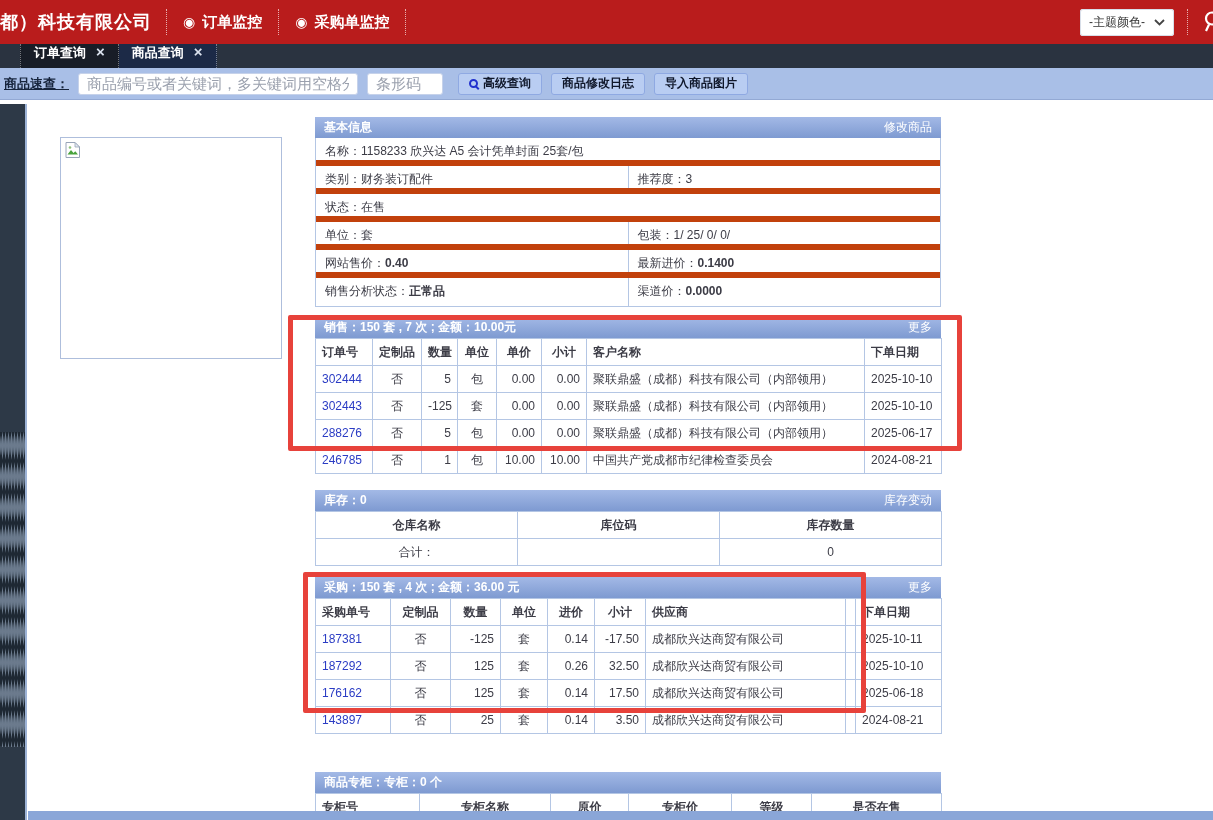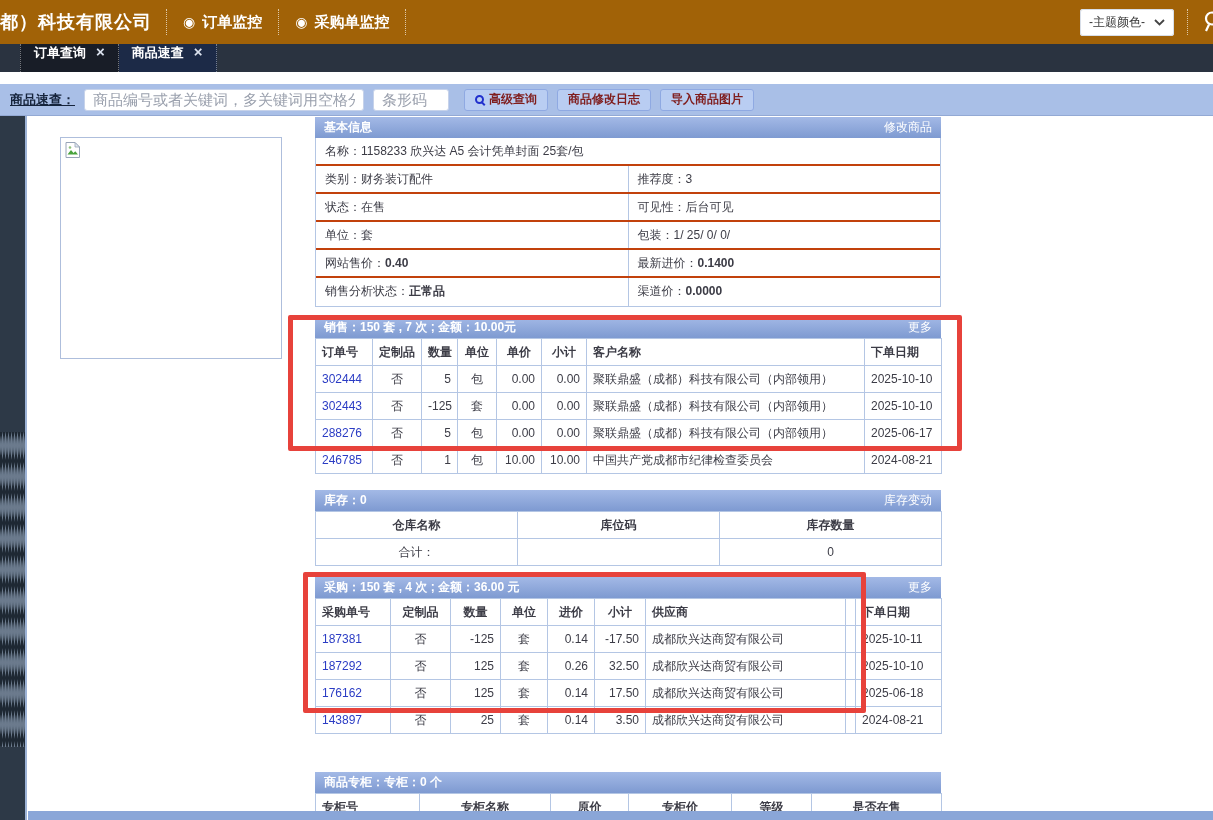--- a/index.html
+++ b/index.html
@@ -1,21 +1,21 @@
 <!DOCTYPE html>
 <html><head>
 <meta charset="utf-8">
 <style>
   html,body{margin:0;padding:0;background:#e8e8e8;}
   .page{position:relative;width:1213px;height:820px;overflow:hidden;background:#fff;
         font-family:"Liberation Sans","DejaVu Sans",sans-serif;}
   .page *{box-sizing:border-box;}
 
   
-  .topbar{position:absolute;left:0;top:0;width:100%;height:44px;background:#a16207;
+  .topbar{position:absolute;left:0;top:0;width:100%;height:44px;background:#b91c1c;
           display:flex;align-items:center;color:#fff;z-index:10;}
   .company{font-size:18px;font-weight:bold;padding:0 14px 0 0;white-space:nowrap;letter-spacing:1px;}
   .nav-item{display:flex;align-items:center;gap:7px;padding:0 16px;font-size:15px;font-weight:bold;
             height:26px;border-left:1px dotted rgba(255,255,255,.65);cursor:pointer;}
   .nav-ic{font-size:14px;line-height:1;}
   .nav-cap{width:0;height:26px;border-left:1px dotted rgba(255,255,255,.65);}
   .topbar-right{margin-left:auto;display:flex;align-items:center;gap:13px;}
   .theme-select{background:#fff;border-radius:3px;height:27px;display:flex;align-items:center;gap:9px;
                 padding:0 9px;color:#333;font-size:12px;cursor:pointer;box-shadow:0 0 0 1px #d8dee8 inset;}
   .tr-sep{width:0;height:26px;border-left:1px dotted rgba(255,255,255,.65);}
@@ -25,29 +25,29 @@
   .tabbar{position:absolute;left:0;top:44px;width:100%;height:28px;background:#2a3340;
           display:flex;padding-left:20px;z-index:10;}
   .tab{display:flex;align-items:flex-start;gap:10px;padding:0 13px;font-size:13px;font-weight:bold;
        color:#fff;border-right:1px dotted rgba(255,255,255,.4);cursor:pointer;}
   .tab:first-child{border-left:1px dotted rgba(255,255,255,.4);}
   .tab.t0{background:#181d27;}
   .tab.t1{background:#1c2a47;}
   .tab-close{color:#dbe2ee;font-size:15px;font-weight:bold;line-height:1;}
 
   
-  .searchbar{position:absolute;left:0;top:84px;width:100%;height:32px;background:#a9bfe7;
-             display:flex;align-items:center;gap:9px;padding-left:10px;z-index:10;
+  .searchbar{position:absolute;left:0;top:68px;width:100%;height:32px;background:#a9bfe7;
+             display:flex;align-items:center;gap:9px;padding-left:4px;z-index:10;
              border-bottom:1px solid #93a9d4;}
   .qs-label{font-size:13px;font-weight:bold;color:#16243c;text-decoration:underline;}
   .qs-input{height:22px;border:1px solid #c6d2ea;border-radius:3px;padding:0 8px;font-size:15px;
             color:#333;background:#fff;outline:none;font-family:inherit;}
   .qs-input::placeholder{color:#9aa0ad;}
   #kw{width:280px;} #bc{width:76px;}
-  .qbtn{height:22px;border:1px solid #8fa9e2;border-radius:3px;background:#b9cdf2;color:#7f1d1d;
+  .qbtn{height:22px;border:1px solid #8fa9e2;border-radius:3px;background:#b9cdf2;color:#0f172a;
         font-size:12px;font-weight:bold;display:flex;align-items:center;gap:5px;padding:0 10px;
         cursor:pointer;font-family:inherit;}
   .qbtn.first{margin-left:6px;}
   .mag{width:9px;height:9px;border:2px solid #2130cd;border-radius:50%;position:relative;display:inline-block;}
   .mag::after{content:'';position:absolute;width:2px;height:5px;background:#2130cd;bottom:-4px;right:-2px;transform:rotate(-45deg);}
 
   
   .side-strip{position:absolute;left:0;top:104px;width:27px;height:716px;background:#2d3947;
               border-right:2px solid #9db3d6;cursor:pointer;}
   .side-dark{position:absolute;left:0;top:432px;width:25px;height:315px;background:#1e2833;
@@ -62,21 +62,21 @@
   .panel{position:absolute;left:315px;width:626px;}
   .p-basic{top:117px;} .p-sales{top:317px;} .p-inventory{top:490px;}
   .p-purchase{top:577px;} .p-counter{top:772px;}
   .p-head{height:21px;line-height:21px;background:linear-gradient(180deg,#a3b9e6,#7e9ad1);
           color:#fff;font-size:12px;font-weight:bold;padding:0 9px;
           display:flex;justify-content:space-between;align-items:flex-start;}
   .p-act{color:#fff;font-size:12px;font-weight:normal;text-decoration:none;cursor:pointer;}
 
   
   .bi-grid{border:1px solid #b4c6e4;border-top:none;background:#fff;font-size:12px;color:#3c3c46;}
-  .bi-row{display:flex;height:28px;line-height:27px;border-bottom:2px solid #c2410c;}
+  .bi-row{display:flex;height:28px;line-height:27px;border-bottom:6px solid #c2410c;}
   .bi-row:last-child{border-bottom:none;}
   .bi-cell{flex:1;padding:0 9px;border-left:1px solid #b4c6e4;overflow:hidden;white-space:nowrap;}
   .bi-cell:first-child{border-left:none;}
   .bi-cell.full{flex:0 0 100%;}
   .val.bold{font-weight:bold;}
 
   
   table.grid{border-collapse:collapse;table-layout:fixed;width:626px;font-size:12px;
              color:#3c3c46;background:#fff;padding-left:43px;}
   .grid th,.grid td{border:1px solid #b4c6e4;height:27px;padding:0 6px;overflow:hidden;white-space:nowrap;}
@@ -122,21 +122,21 @@
         </svg>
     </div>
   </div>
 
   <div class="tabbar">
     <div class="tab t0">
       <span>订单查询</span>
       <span class="tab-close">×</span>
     </div>
     <div class="tab t1">
-      <span>商品速查</span>
+      <span>商品查询</span>
       <span class="tab-close">×</span>
     </div>
   </div>
 
   <div class="searchbar">
     <span class="qs-label">商品速查：</span>
     <input id="kw" class="qs-input" placeholder="商品编号或者关键词，多关键词用空格分隔" style="">
     <input id="bc" class="qs-input" placeholder="条形码" style="">
     <button class="qbtn first">
       <span class="mag"></span>
@@ -170,21 +170,20 @@
     <div class="bi-grid">
         <div class="bi-row">
           <div class="bi-cell full"><span class="lbl">名称：</span><span class="val">1158233 欣兴达 A5 会计凭单封面 25套/包</span></div>
         </div>
         <div class="bi-row">
           <div class="bi-cell"><span class="lbl">类别：</span><span class="val">财务装订配件</span></div>
           <div class="bi-cell"><span class="lbl">推荐度：</span><span class="val">3</span></div>
         </div>
         <div class="bi-row">
           <div class="bi-cell"><span class="lbl">状态：</span><span class="val">在售</span></div>
-          <div class="bi-cell"><span class="lbl">可见性：</span><span class="val">后台可见</span></div>
         </div>
         <div class="bi-row">
           <div class="bi-cell"><span class="lbl">单位：</span><span class="val">套</span></div>
           <div class="bi-cell"><span class="lbl">包装：</span><span class="val">1/ 25/ 0/ 0/</span></div>
         </div>
         <div class="bi-row">
           <div class="bi-cell"><span class="lbl">网站售价：</span><span class="val bold">0.40</span></div>
           <div class="bi-cell"><span class="lbl">最新进价：</span><span class="val bold">0.1400</span></div>
         </div>
         <div class="bi-row">

